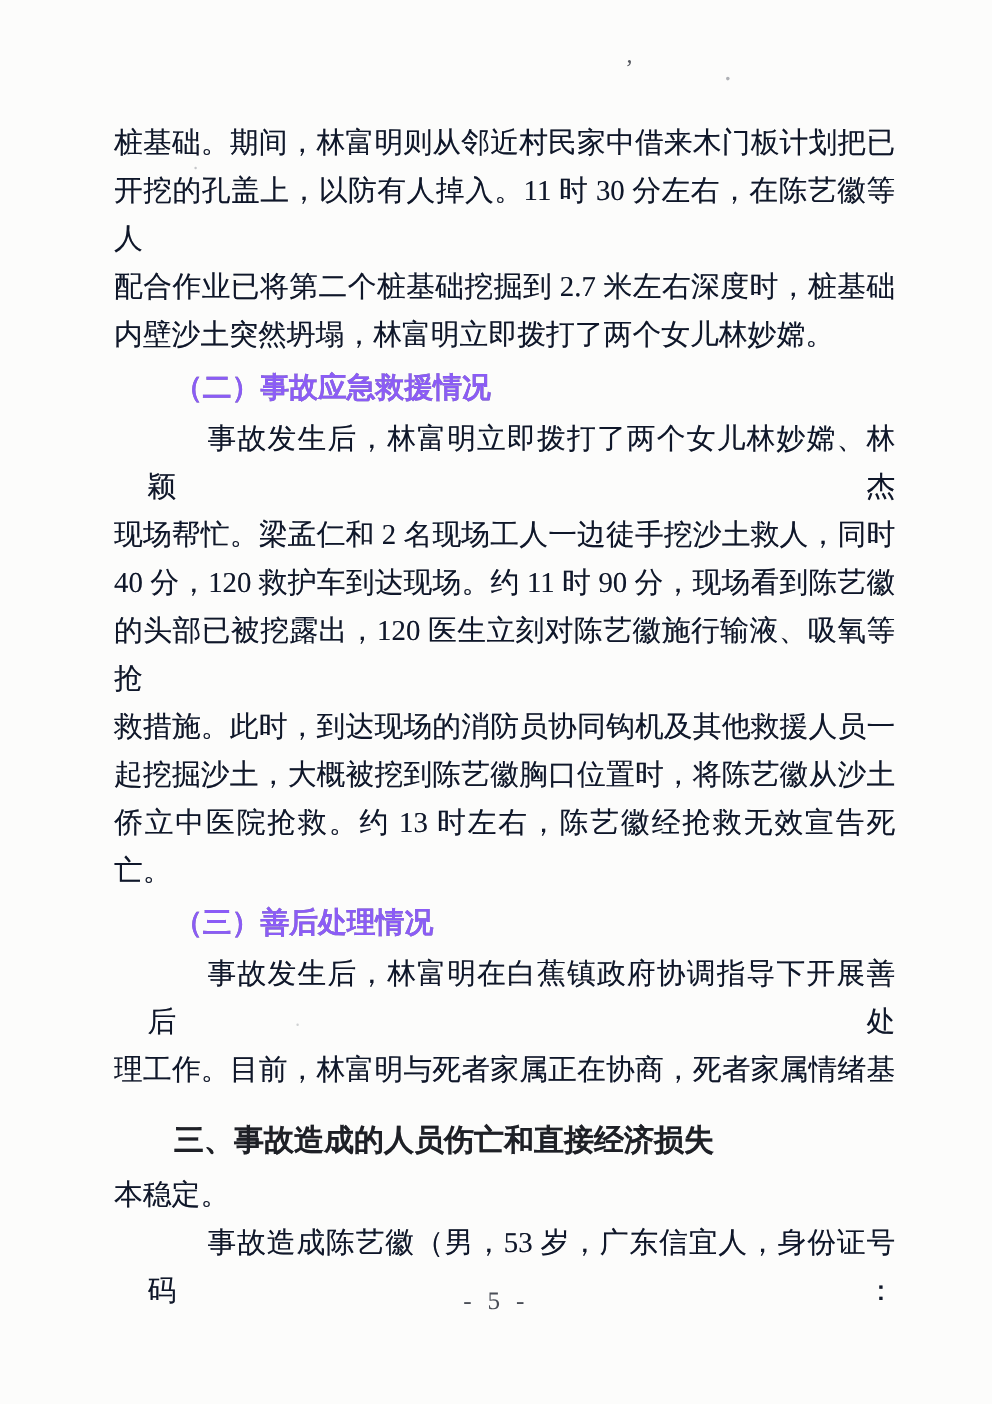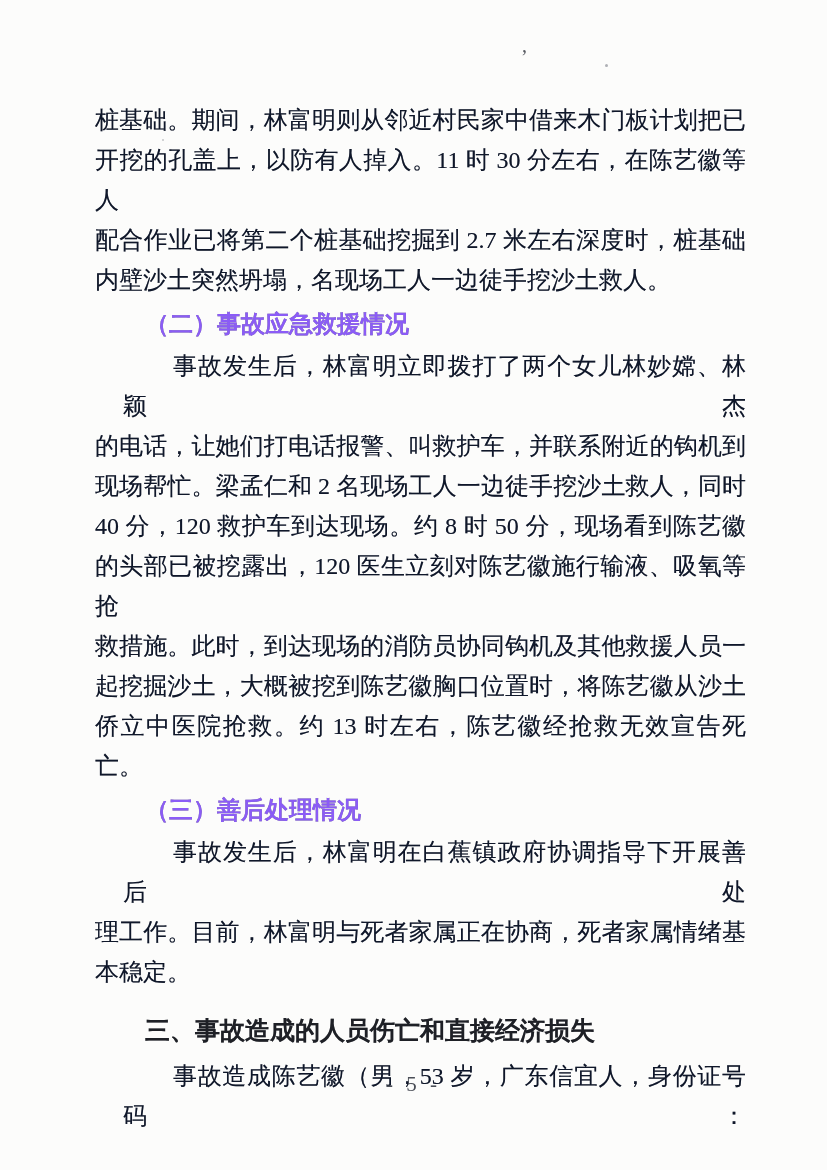--- a/index.html
+++ b/index.html
@@ -90,32 +90,31 @@
 <div class="page">
   <span class="artifact-quote">’</span>
   <span class="speck speck1"></span>
   <span class="speck speck2"></span>
   <span class="speck speck3"></span>
 
   <div class="content">
       <div class="line">桩基础。期间，林富明则从邻近村民家中借来木门板计划把已</div>
       <div class="line">开挖的孔盖上，以防有人掉入。11 时 30 分左右，在陈艺徽等人</div>
       <div class="line">配合作业已将第二个桩基础挖掘到 2.7 米左右深度时，桩基础</div>
-      <div class="line end">内壁沙土突然坍塌，名现场工人一边徒手挖沙土救人。</div>
+      <div class="line end">内壁沙土突然坍塌，林富明立即拨打了两个女儿林妙嫦。</div>
       <div class="line h-kai end">（二）事故应急救援情况</div>
       <div class="line indent">事故发生后，林富明立即拨打了两个女儿林妙嫦、林颖杰</div>
-      <div class="line">的电话，让她们打电话报警、叫救护车，并联系附近的钩机到</div>
       <div class="line">现场帮忙。梁孟仁和 2 名现场工人一边徒手挖沙土救人，同时</div>
-      <div class="line">40 分，120 救护车到达现场。约 8 时 50 分，现场看到陈艺徽</div>
+      <div class="line">40 分，120 救护车到达现场。约 11 时 90 分，现场看到陈艺徽</div>
       <div class="line">的头部已被挖露出，120 医生立刻对陈艺徽施行输液、吸氧等抢</div>
       <div class="line">救措施。此时，到达现场的消防员协同钩机及其他救援人员一</div>
       <div class="line">起挖掘沙土，大概被挖到陈艺徽胸口位置时，将陈艺徽从沙土</div>
       <div class="line end">侨立中医院抢救。约 13 时左右，陈艺徽经抢救无效宣告死亡。</div>
       <div class="line h-kai end">（三）善后处理情况</div>
       <div class="line indent">事故发生后，林富明在白蕉镇政府协调指导下开展善后处</div>
       <div class="line">理工作。目前，林富明与死者家属正在协商，死者家属情绪基</div>
+      <div class="line h-hei end">三、事故造成的人员伤亡和直接经济损失</div>
       <div class="line end">本稳定。</div>
-      <div class="line h-hei end">三、事故造成的人员伤亡和直接经济损失</div>
       <div class="line indent">事故造成陈艺徽（男，53 岁，广东信宜人，身份证号码：</div>
     </div>
 
   <div class="footer">- 5 -</div>
 </div>
 
 </body></html>

